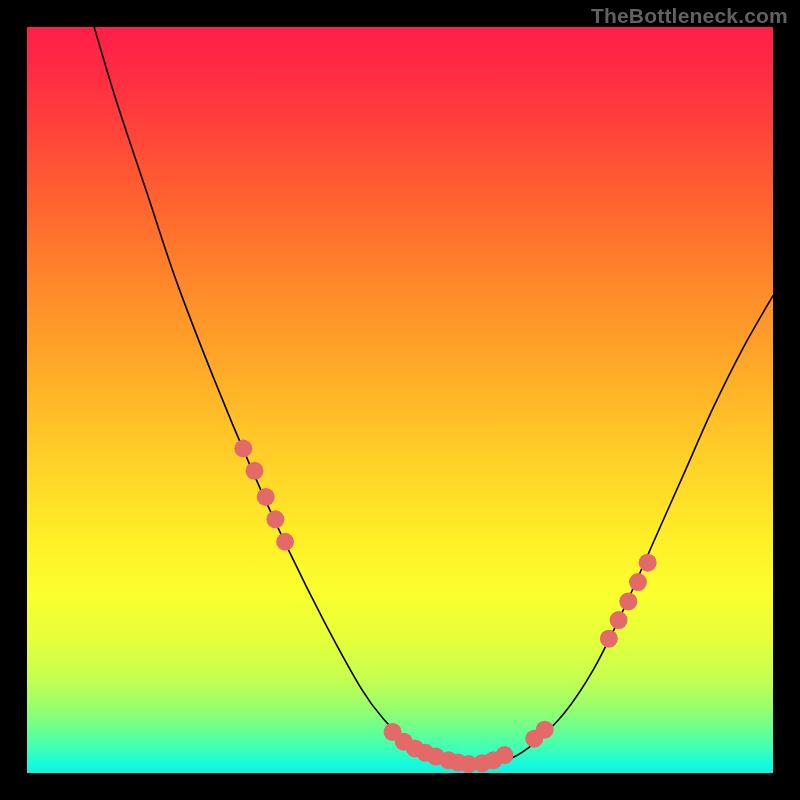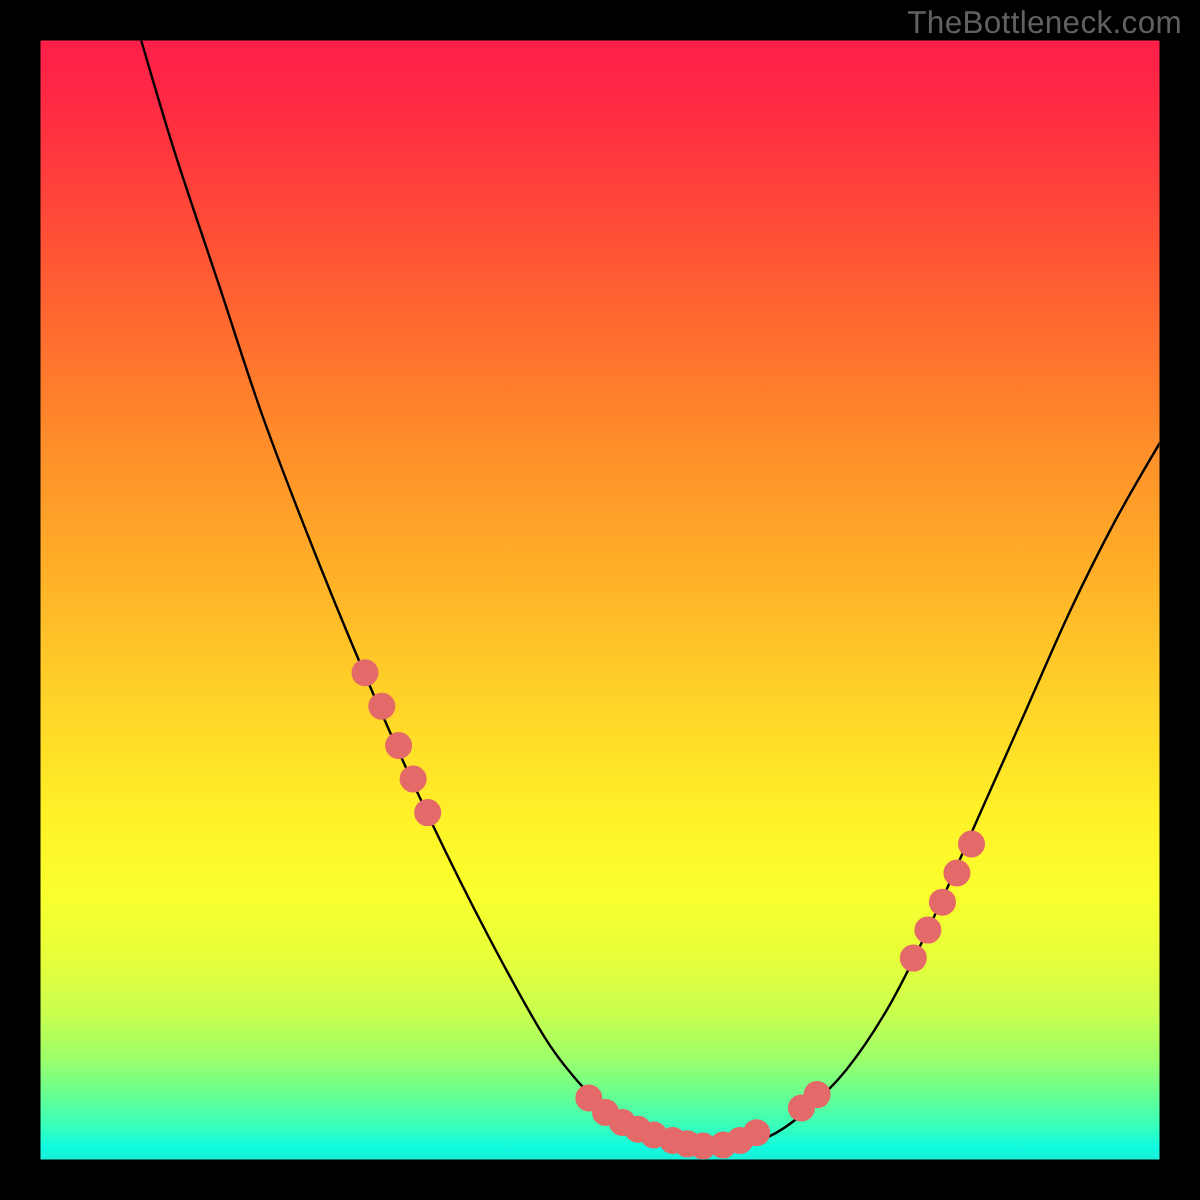--- a/index.html
+++ b/index.html
@@ -50,21 +50,21 @@
     top: 0;
     width: 746px;
     height: 746px;
   }
   .watermark {
     position: absolute;
     top: 4px;
     right: 12px;
     color: #616161;
     font-size: 21px;
-    font-weight: 400;
+    font-weight: 700;
     letter-spacing: 0.2px;
     user-select: none;
   }
 </style>
 </head>
 <body>
 
 <div class="frame">
   <div class="plot">
     <svg class="curve-svg" viewBox="0 0 746 746" preserveAspectRatio="none">

